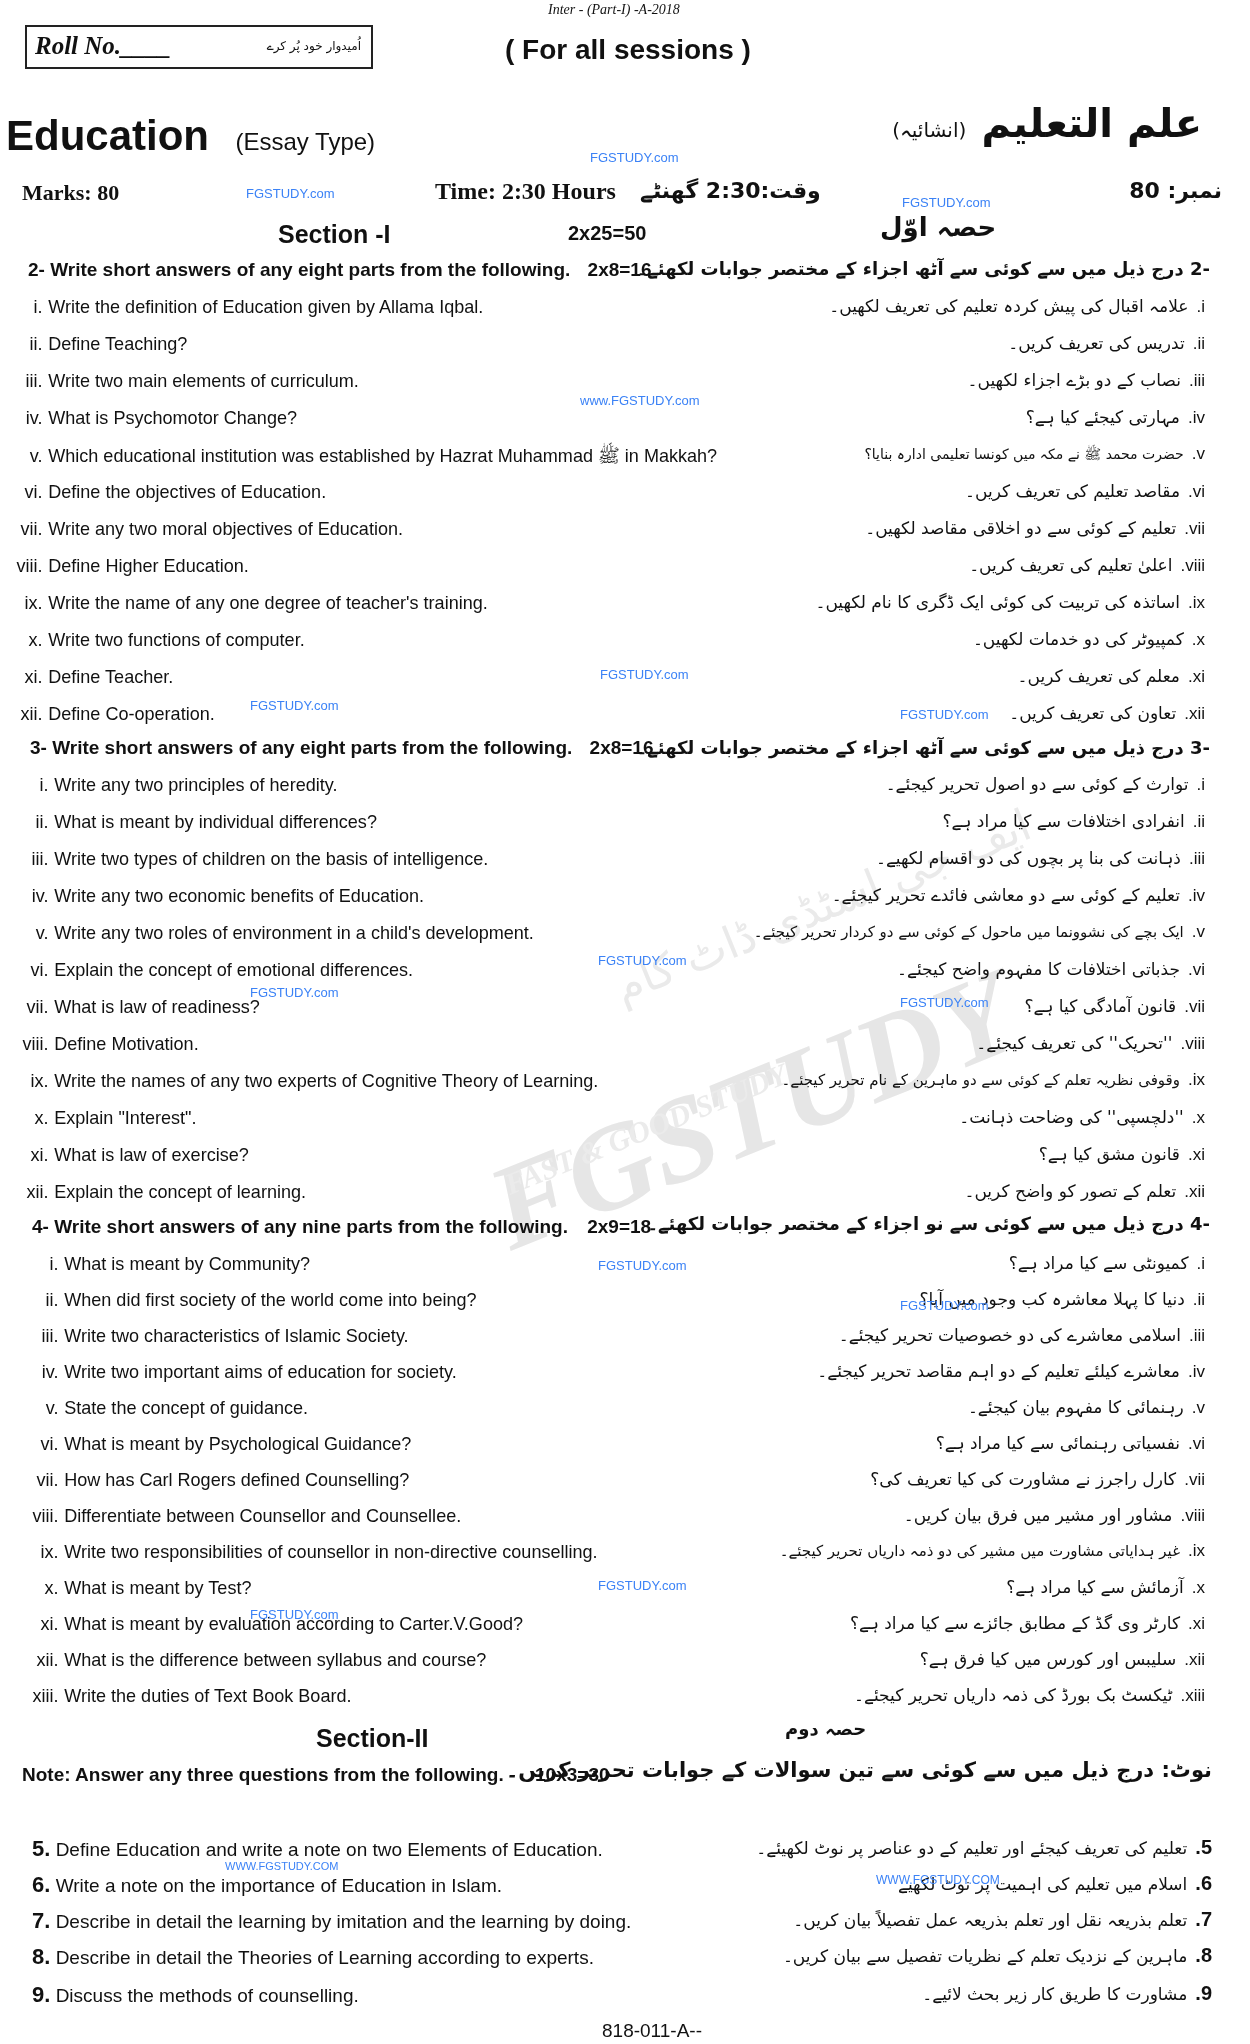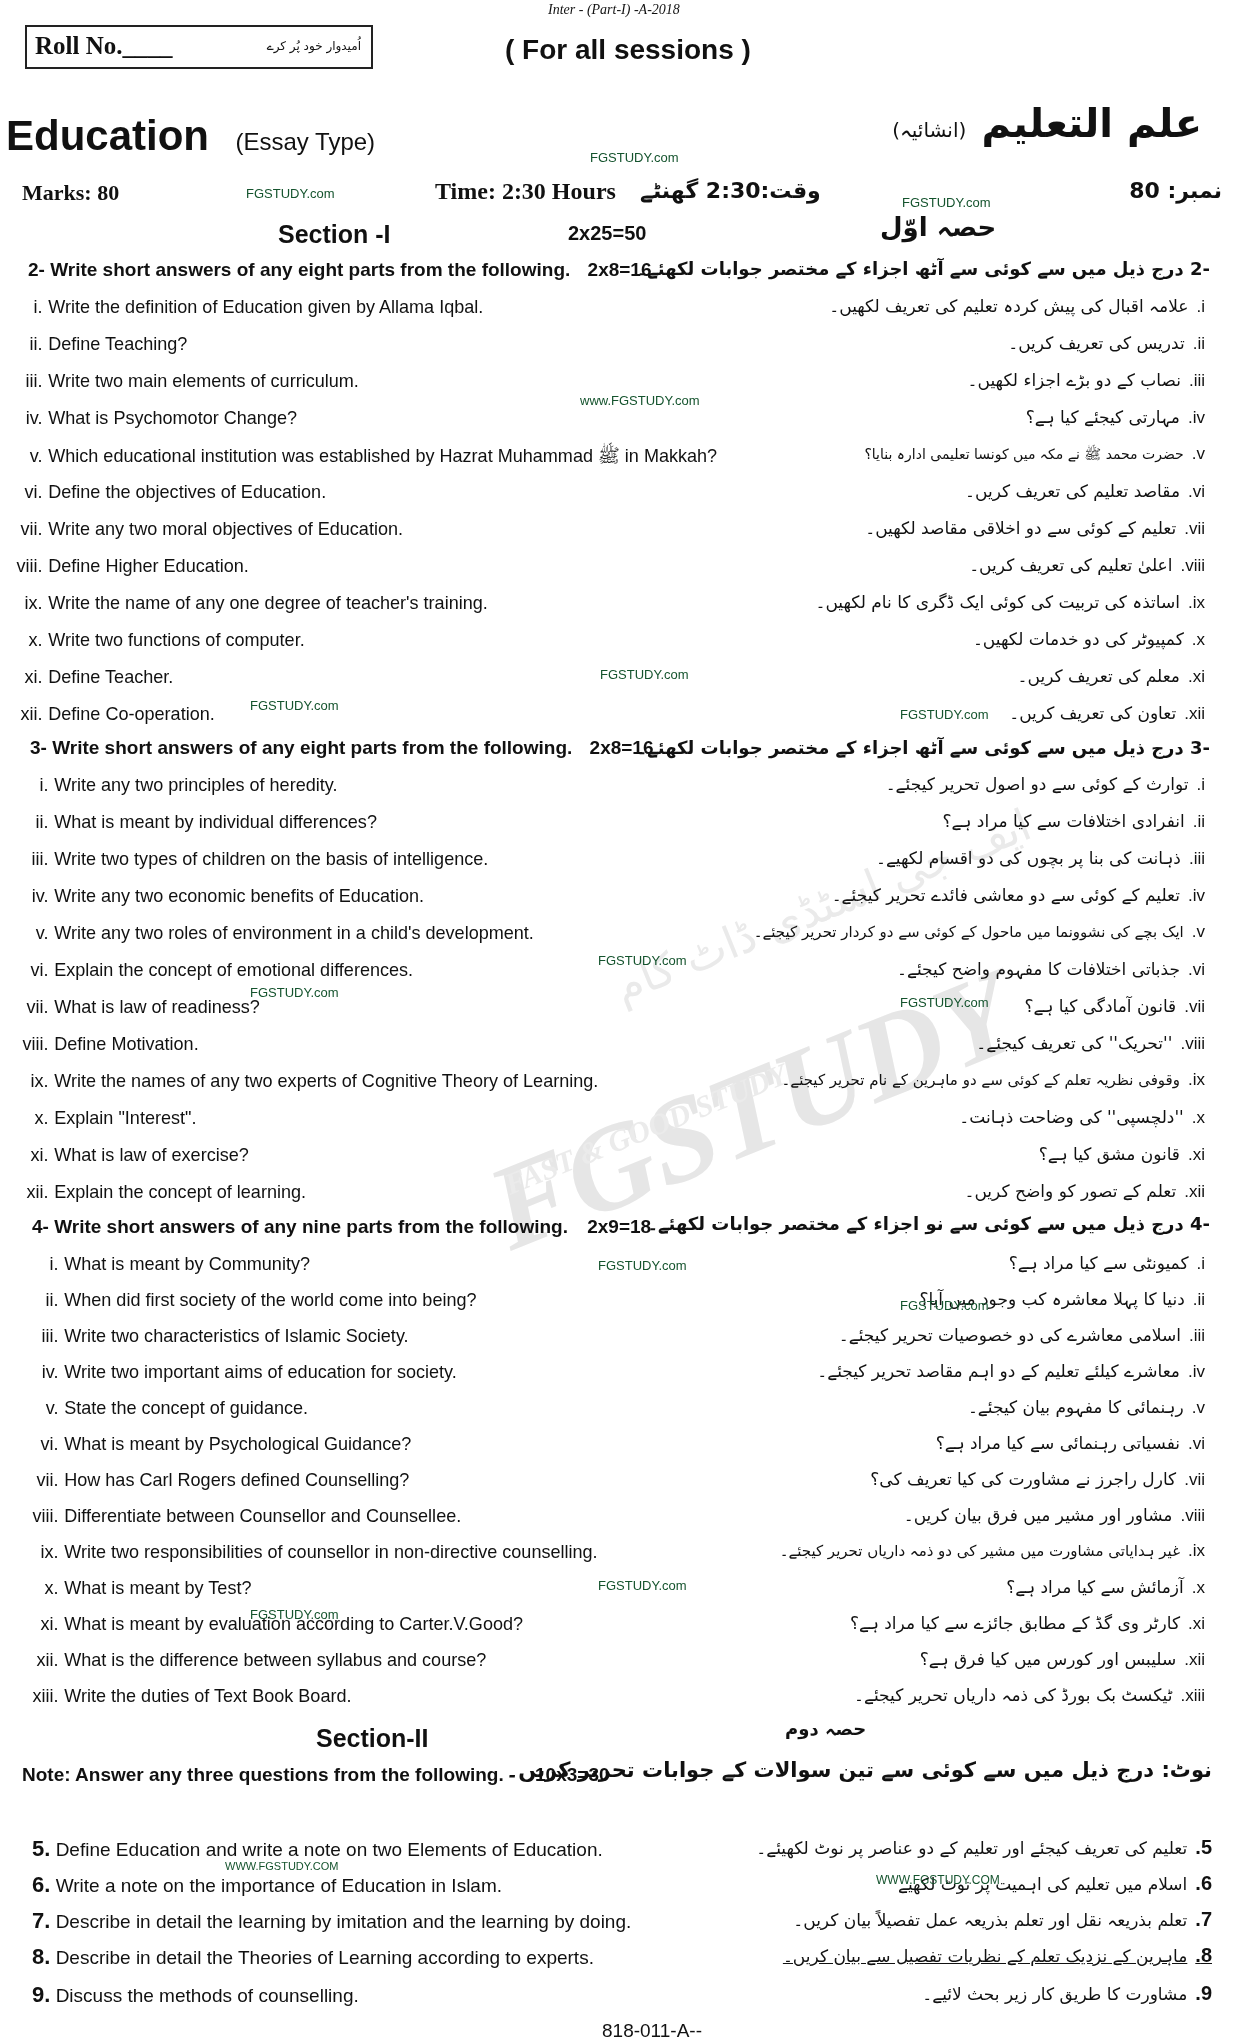--- a/index.html
+++ b/index.html
@@ -1,41 +1,41 @@
 <!DOCTYPE html>
 <html><head>
 <meta charset="utf-8">
 <style>
   html, body { margin:0; padding:0; background:#ffffff; }
   body { width:1250px; height:2044px; position:relative; overflow:hidden; color:#111; font-family:"Liberation Sans", sans-serif; }
   .abs { position:absolute; white-space:nowrap; }
   .serif { font-family:"Liberation Serif", serif; }
   .urdu { font-family:"DejaVu Sans", sans-serif; direction:rtl; text-align:right; }
-  .wm { position:absolute; font-size:13px; color:#14532d; font-family:"Liberation Sans", sans-serif; white-space:nowrap; }
+  .wm { position:absolute; font-size:13px; color:#3b82f6; font-family:"Liberation Sans", sans-serif; white-space:nowrap; }
   .bigwm { position:absolute; color:#e6e6e6; font-family:"Liberation Serif", serif; font-style:italic; font-weight:bold; white-space:nowrap; transform:rotate(-22deg); transform-origin:left top; }
   .rollbox { position:absolute; left:25px; top:25px; width:348px; height:44px; border:2px solid #222; box-sizing:border-box; }
   .qhead { font-weight:bold; font-size:19px; }
   .item { font-size:19px; transform:scaleX(0.95); transform-origin:left center; }
   .roman { display:inline-block; width:30px; text-align:right; margin-right:6px; }
   .uitem { font-size:17px; }
   .uroman { font-family:"Liberation Sans", sans-serif; font-size:17px; margin-left:8px; }
   .long { font-size:19px; }
   .num { font-weight:bold; font-size:22px; }
 </style>
 </head>
 <body>
 
 <div class="bigwm" style="left:470px;top:1150px;font-size:120px;">FGSTUDY</div>
 <div class="bigwm" style="left:500px;top:1170px;font-size:30px;color:#ebebeb;">FAST &amp; GOOD STUDY</div>
 <div class="abs urdu" style="left:600px;top:880px;font-size:44px;color:#eaeaea;transform:rotate(-22deg);">ایف جی اسٹڈی ڈاٹ کام</div>
 
 <div class="abs serif" style="left:548px;top:2px;font-size:14px;font-style:italic;">Inter - (Part-I) -A-2018</div>
 
 <div class="rollbox">
-  <span class="abs serif" style="left:8px;top:5px;font-size:25px;font-weight:bold;">Roll No.____</span>
+  <span class="abs serif" style="left:8px;top:5px;font-size:25px;font-weight:bold;font-style:italic;">Roll No.____</span>
   <span class="abs urdu" style="right:10px;top:12px;font-size:12px;">اُمیدوار خود پُر کرے</span>
 </div>
 
 <div class="abs" style="left:505px;top:34px;font-size:28px;font-weight:bold;">( For  all  sessions )</div>
 
 <div class="abs" style="left:6px;top:112px;">
   <span style="font-size:42px;font-weight:bold;">Education</span>
   <span style="font-size:24px;margin-left:22px;">(Essay Type)</span>
 </div>
 <div class="abs urdu" style="right:48px;top:100px;">
@@ -186,19 +186,19 @@
   <div class="abs long" style="left:32px;top:1836px;"><span class="num">5.</span> <span>Define Education and write a note on two Elements of Education.</span></div>
   <div class="abs long" style="left:32px;top:1872px;"><span class="num">6.</span> <span>Write a note on the importance of Education in Islam.</span></div>
   <div class="abs long" style="left:32px;top:1908px;"><span class="num">7.</span> <span>Describe in detail the learning by imitation and the learning by doing.</span></div>
   <div class="abs long" style="left:32px;top:1944px;"><span class="num">8.</span> <span>Describe in detail the Theories of Learning according to experts.</span></div>
   <div class="abs long" style="left:32px;top:1982px;"><span class="num">9.</span> <span>Discuss the methods of counselling.</span></div>
 </div>
 <div>
   <div class="abs urdu uitem" style="right:38px;top:1836px;"><span class="uroman" style="font-weight:bold;font-size:20px;">5.</span><span>تعلیم کی تعریف کیجئے اور تعلیم کے دو عناصر پر نوٹ لکھیئے۔</span></div>
   <div class="abs urdu uitem" style="right:38px;top:1872px;"><span class="uroman" style="font-weight:bold;font-size:20px;">6.</span><span>اسلام میں تعلیم کی اہمیت پر نوٹ لکھیے</span></div>
   <div class="abs urdu uitem" style="right:38px;top:1908px;"><span class="uroman" style="font-weight:bold;font-size:20px;">7.</span><span>تعلم بذریعہ نقل اور تعلم بذریعہ عمل تفصیلاً بیان کریں۔</span></div>
-  <div class="abs urdu uitem" style="right:38px;top:1944px;text-decoration:underline;"><span class="uroman" style="font-weight:bold;font-size:20px;">8.</span><span>ماہرین کے نزدیک تعلم کے نظریات تفصیل سے بیان کریں۔</span></div>
+  <div class="abs urdu uitem" style="right:38px;top:1944px;"><span class="uroman" style="font-weight:bold;font-size:20px;">8.</span><span>ماہرین کے نزدیک تعلم کے نظریات تفصیل سے بیان کریں۔</span></div>
   <div class="abs urdu uitem" style="right:38px;top:1982px;"><span class="uroman" style="font-weight:bold;font-size:20px;">9.</span><span>مشاورت کا طریق کار زیر بحث لائیے۔</span></div>
 </div>
 <div class="wm" style="left:225px;top:1860px;font-size:11px;">WWW.FGSTUDY.COM</div>
 <div class="wm" style="left:876px;top:1873px;font-size:12px;">WWW.FGSTUDY.COM</div>
 
 <div class="abs" style="left:566px;top:2020px;font-size:19px;margin-left:36px;">818-011-A--</div>
 
 </body></html>

